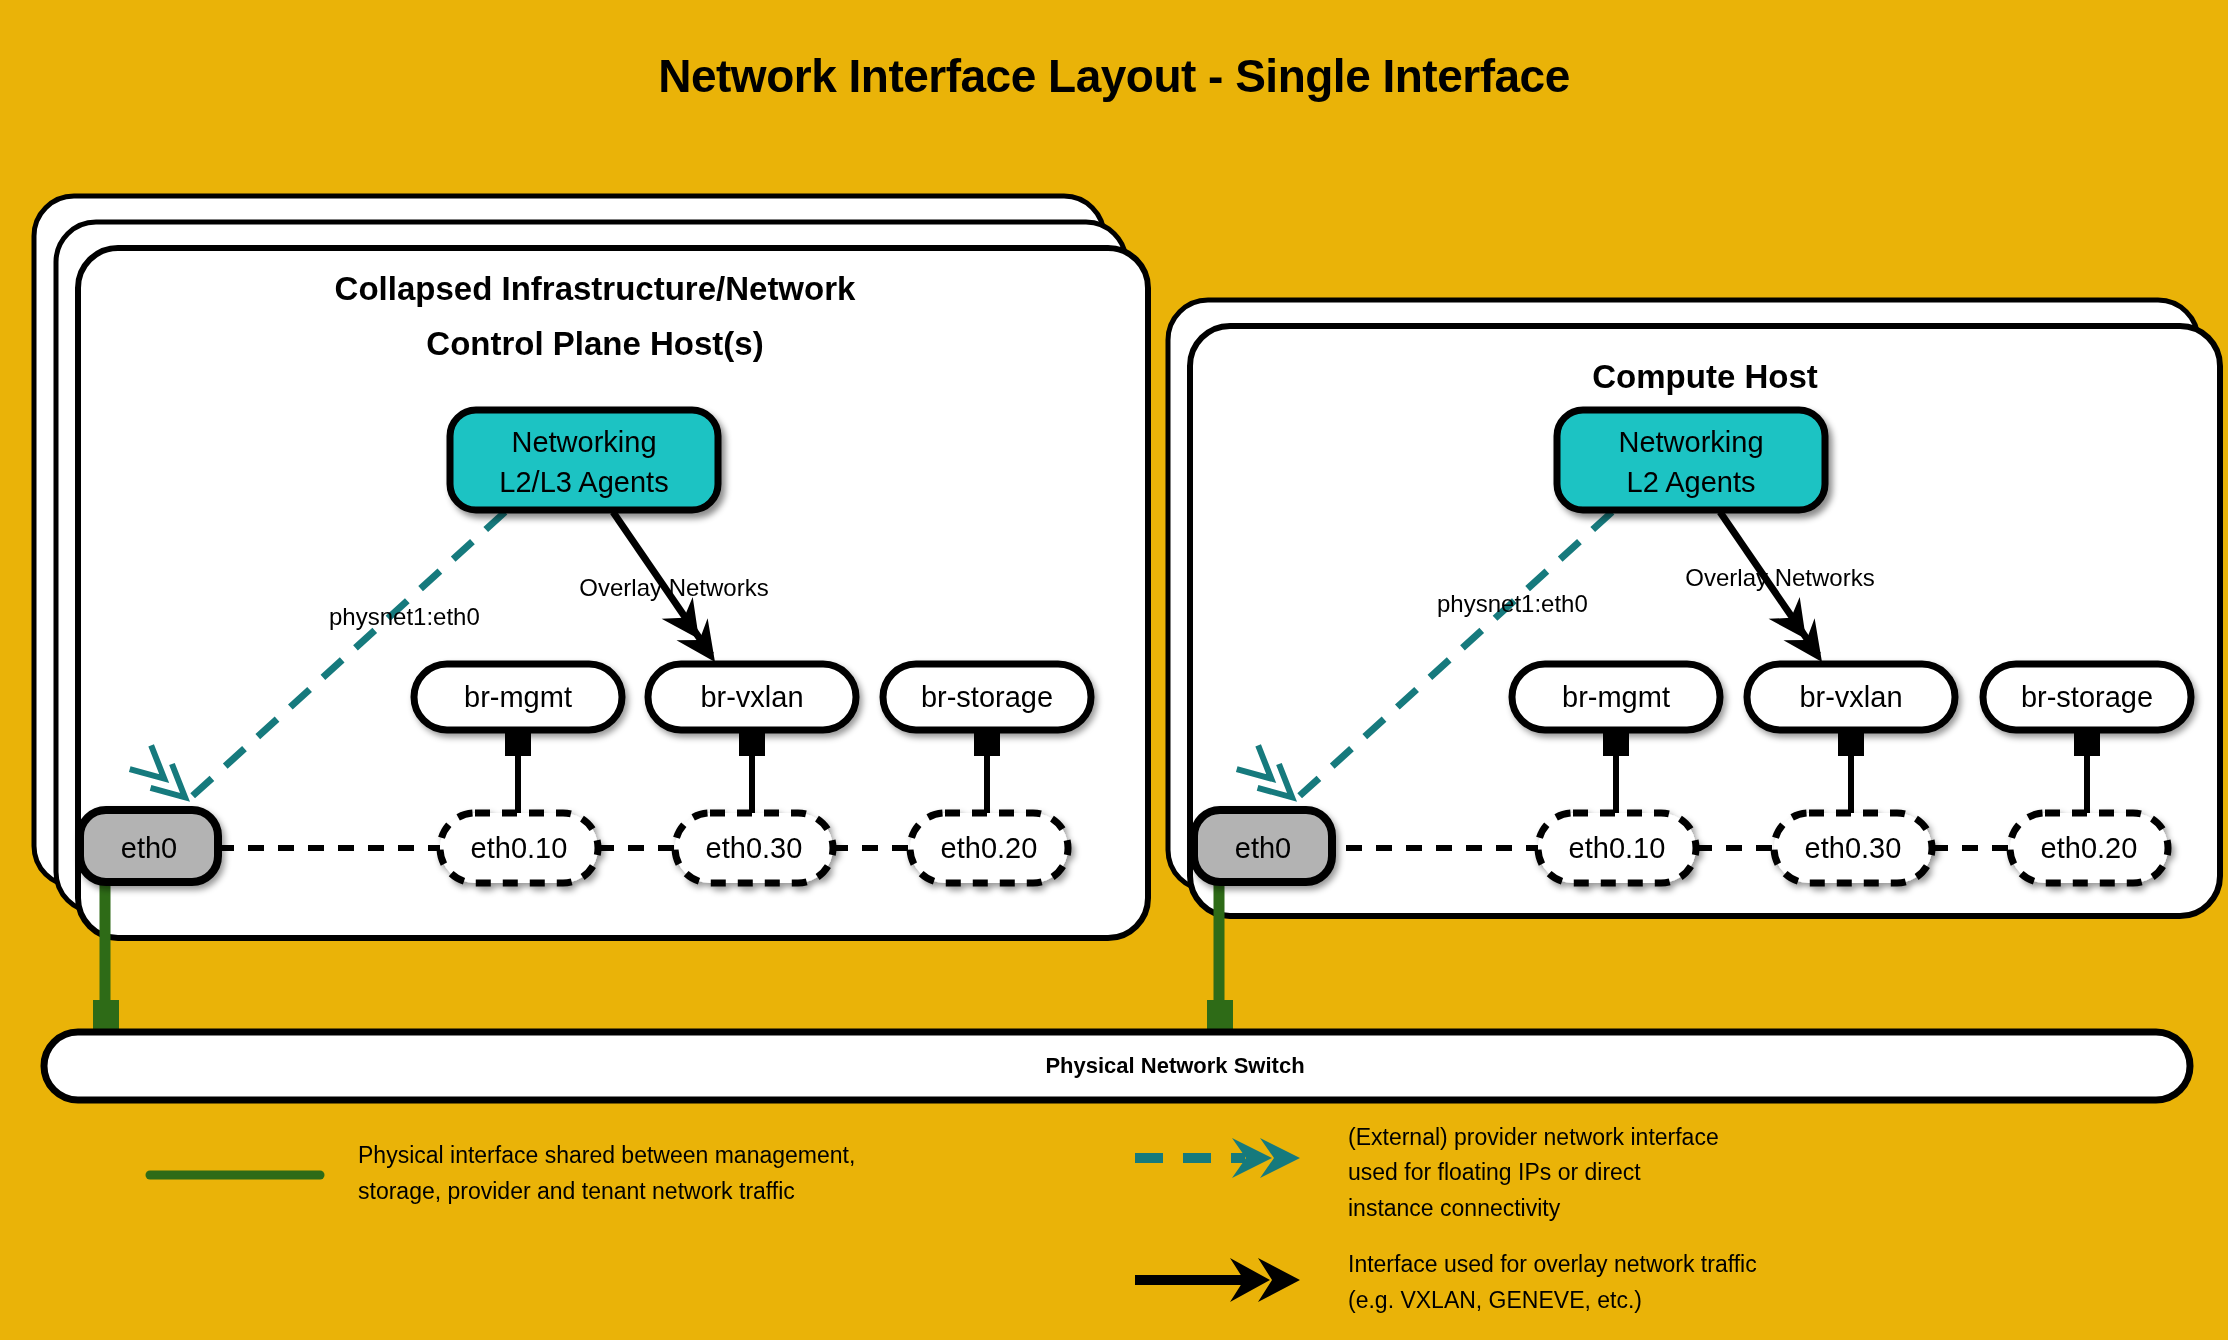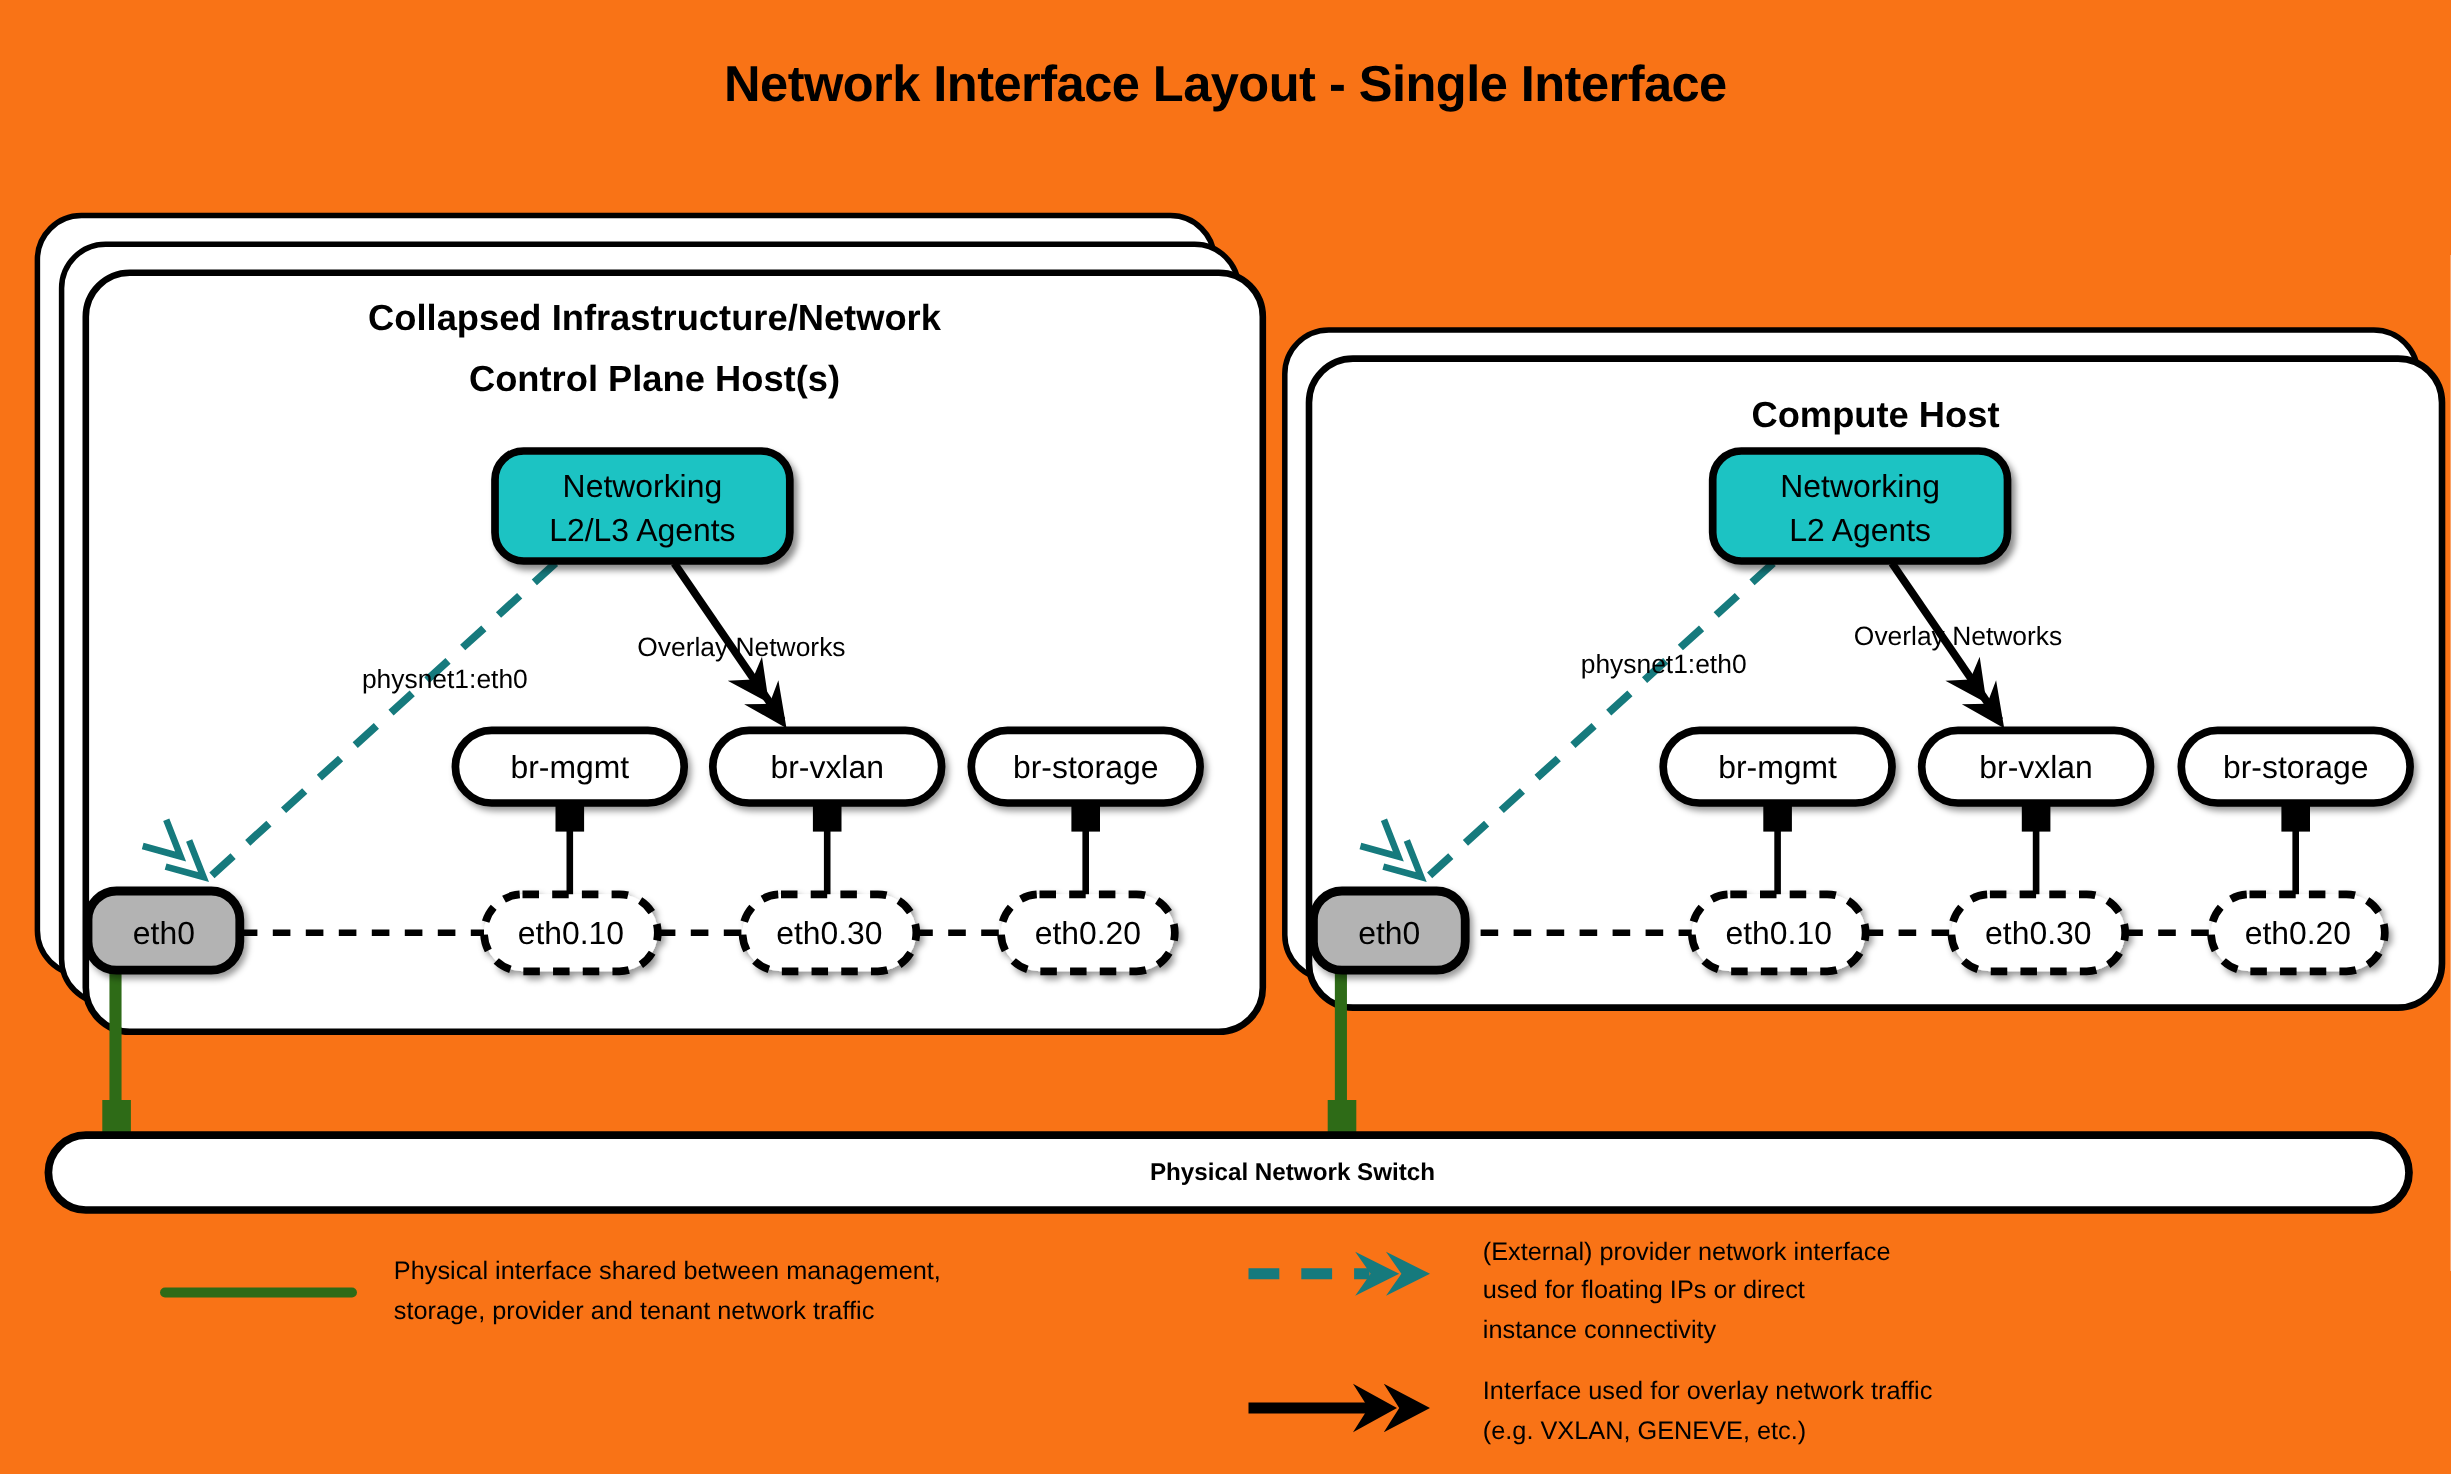--- a/index.html
+++ b/index.html
@@ -9,21 +9,21 @@
     background: #ffffff;
   }
   body {
     font-family: "Liberation Sans", sans-serif;
     color: #000000;
   }
   #stage {
     position: relative;
     width: 2228px;
     height: 1340px;
-    background: #f97316;
+    background: #eab308;
     overflow: hidden;
   }
   #stage > svg {
     position: absolute;
     left: 0;
     top: 0;
   }
   .ttl {
     font-weight: bold;
     font-size: 46px;

